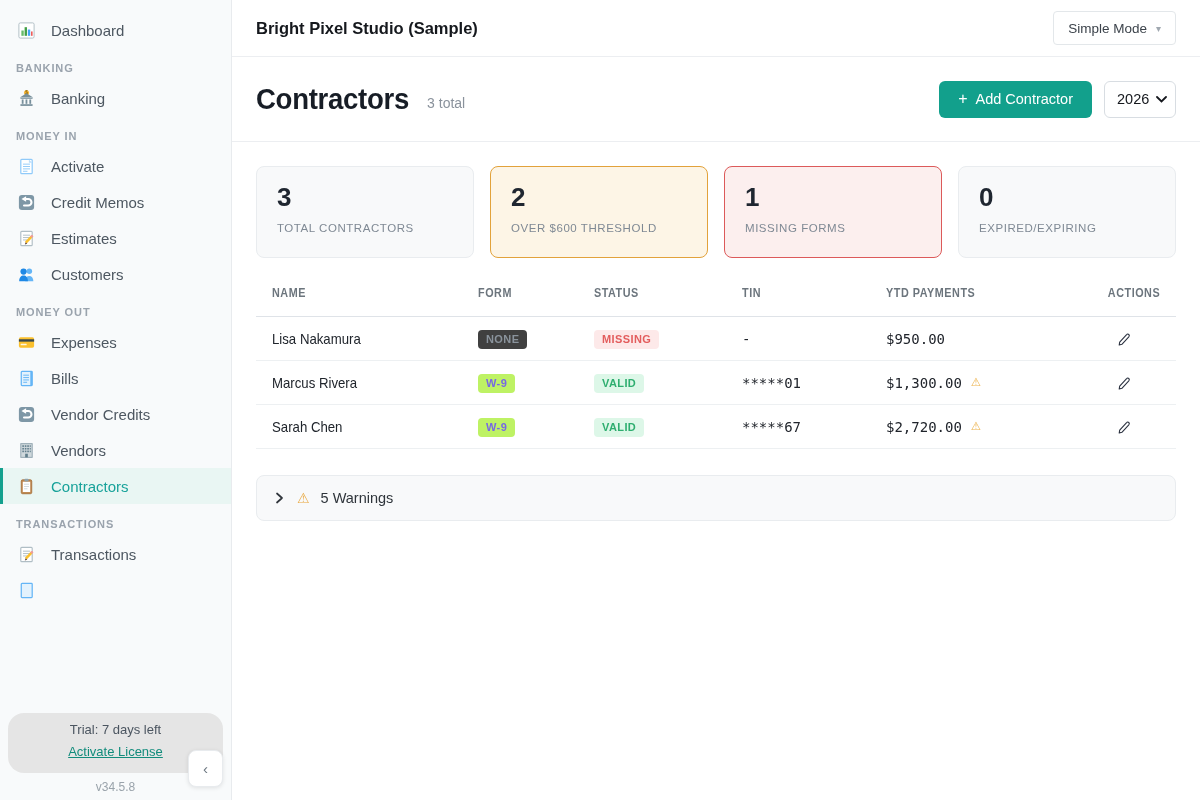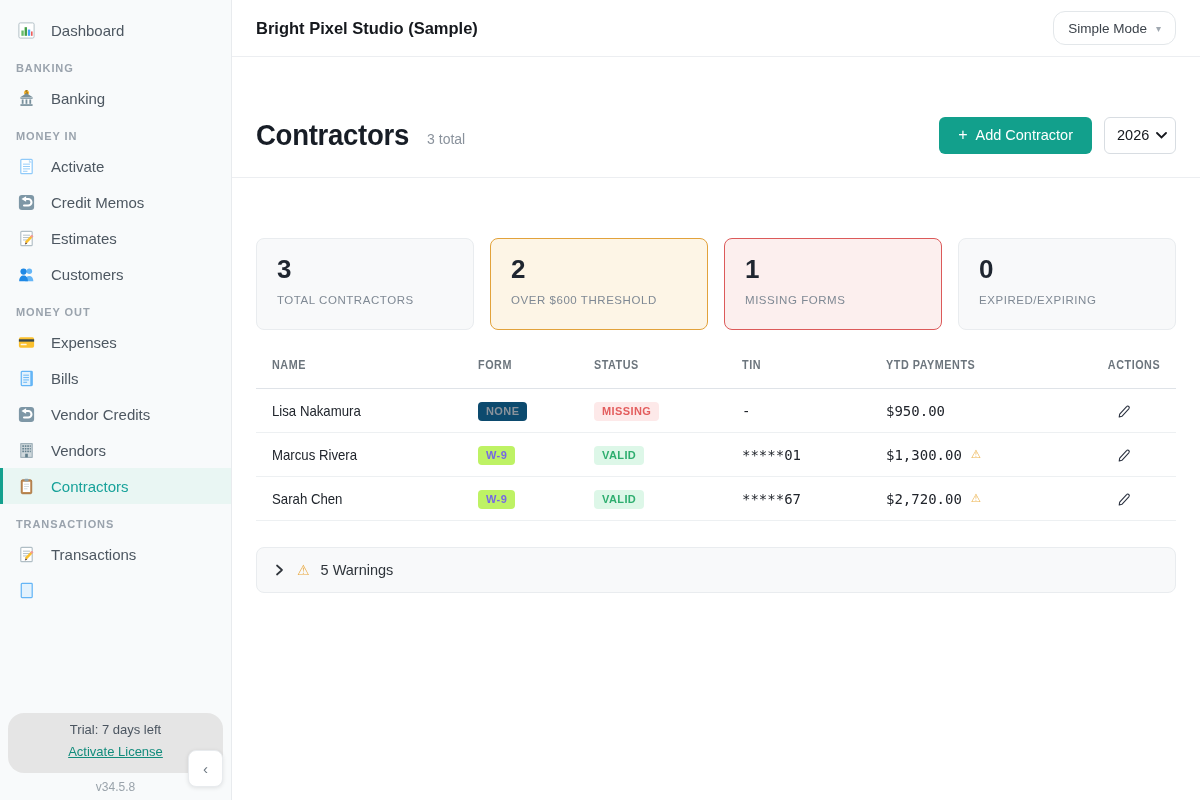--- a/index.html
+++ b/index.html
@@ -25,26 +25,26 @@
   .trial-text { font-size: 13px; color: #4b5560; }
   .trial-link { display: inline-block; margin-top: 7px; font-size: 13px; color: #128c7c;
     text-decoration: underline; cursor: pointer; }
   .trial-version { margin-top: 7px; text-align: center; font-size: 12px; color: #9aa3ab; }
   .collapse-btn { position: absolute; right: 8px; bottom: 13px; width: 35px; height: 37px;
     background: #fff; border: 1px solid #e8ebee; border-radius: 8px; z-index: 6;
     box-shadow: 0 1px 4px rgba(0,0,0,0.10); color: #6b7680; font-size: 15px;
     display: flex; align-items: center; justify-content: center; cursor: pointer; }
 
   
-  .main { flex: 1; display: flex; flex-direction: column; background: #fff; gap: 36px; }
+  .main { flex: 1; display: flex; flex-direction: column; background: #fff; }
   .topbar { height: 57px; flex: 0 0 57px; border-bottom: 1px solid #eceef1;
     display: flex; align-items: center; padding: 0 24px; background: #fff; }
   .company { font-size: 16.5px; font-weight: bold; color: #15181d; }
   .mode-btn { margin-left: auto; height: 34px; background: #fff; border: 1px solid #e3e7ea;
-    border-radius: 12px; padding: 0 14px; font-size: 13.5px; color: #3c434b;
+    border-radius: 4px; padding: 0 14px; font-size: 13.5px; color: #3c434b;
     display: flex; align-items: center; gap: 9px; cursor: pointer;
     font-family: "Liberation Sans", sans-serif; }
   .mode-btn .caret { font-size: 10px; color: #a0a8b0; }
 
   .page-head { height: 85px; flex: 0 0 85px; border-bottom: 1px solid #eceef1;
     display: flex; align-items: center; padding: 0 24px; background: #fff; }
   .page-title { font-size: 29px; font-weight: bold; color: #171d26; letter-spacing: -0.3px;
     transform: scaleX(0.95); transform-origin: 0 50%; display: inline-block; }
   .page-total { margin-left: 10px; margin-top: 8px; font-size: 14px; color: #8a929c; }
   .head-controls { margin-left: auto; display: flex; align-items: center; gap: 12px; }
@@ -80,21 +80,21 @@
     align-items: center; padding: 0 16px; }
   .t-head { height: 31px; border-bottom: 1px solid #dfe3e8; align-items: start; }
   .t-head span { font-size: 12px; font-weight: bold; color: #6c757d; letter-spacing: 0.6px;
     transform: scaleX(0.9); transform-origin: 0 50%; display: inline-block; }
   .t-head .col-actions { justify-self: end; transform-origin: 100% 50%; }
   .t-row { height: 44px; border-bottom: 1px solid #edf0f2; }
   .cell-name { font-size: 15px; color: #20252c; transform: scaleX(0.88);
     transform-origin: 0 50%; display: inline-block; white-space: nowrap; }
   .badge { display: inline-block; font-size: 11px; font-weight: bold; letter-spacing: 0.4px;
     padding: 4px 8px; border-radius: 4px; line-height: 1; }
-  .badge.none    { background: #0c4a6e; color: #8a939c; }
+  .badge.none    { background: #404040; color: #8a939c; }
   .badge.w9      { background: #bef264; color: #7668e4; }
   .badge.missing { background: #fde9e9; color: #e35d5d; }
   .badge.valid   { background: #ddf7e8; color: #2eae6f; }
   .mono { font-family: "DejaVu Sans Mono", monospace; font-size: 14px; color: #20242b; }
   .cell-ytd { display: flex; align-items: center; gap: 9px; }
   .warn-glyph { color: #ecb24c; font-size: 11.5px; line-height: 1; }
   .cell-actions { justify-self: end; padding-right: 26px; display: flex; align-items: center; }
   .pencil-btn { background: none; border: none; cursor: pointer; padding: 2px; display: flex; }
 
   

